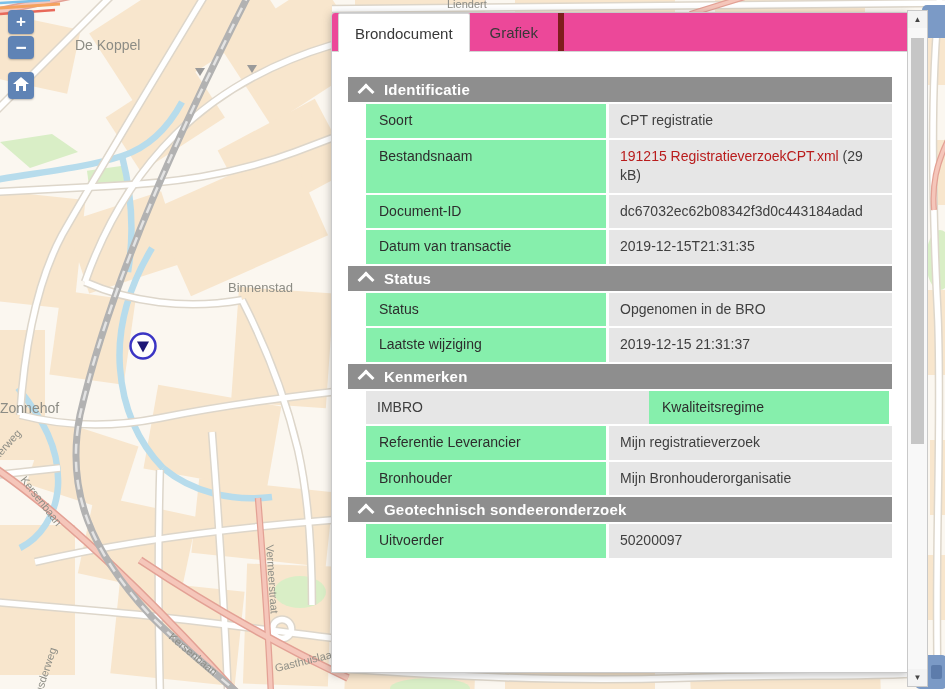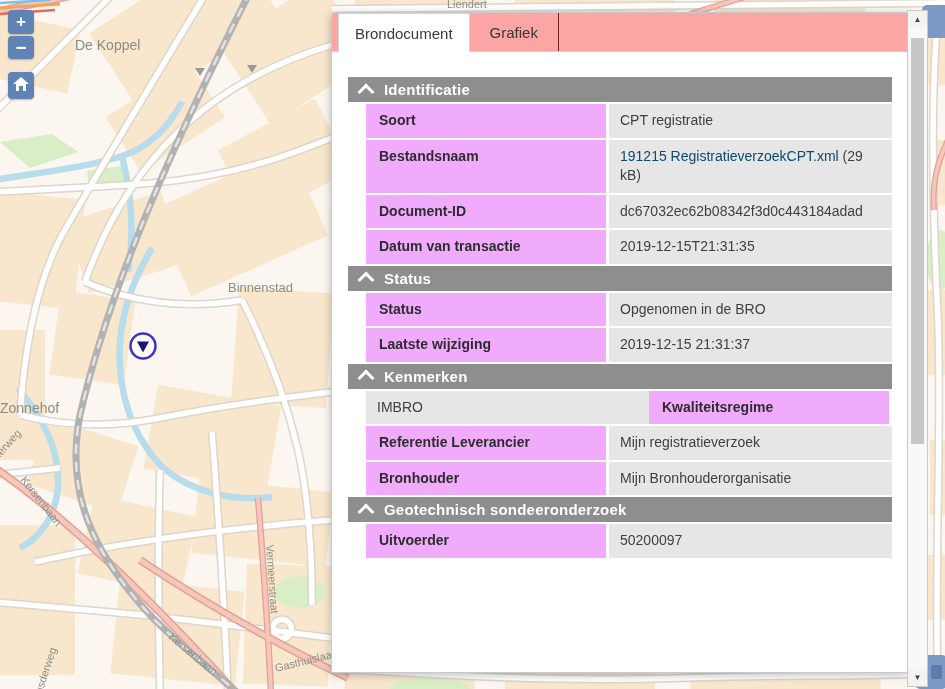--- a/index.html
+++ b/index.html
@@ -18,36 +18,36 @@
   #zoom-out-btn{left:8px;top:36px;height:23px;font-size:19px;line-height:10px;}
   #home-btn{left:8px;top:72px;height:27px;}
   .corner-btn{position:absolute;background:#7b9ac6;border-radius:5px;z-index:1;}
   #btn-top-right{left:922px;top:5px;width:30px;height:33px;}
   #btn-bottom-right{left:915px;top:655px;width:32px;height:34px;}
   #btn-bottom-right .inner{position:absolute;right:5px;top:10px;width:11px;height:14px;background:#5d7cab;border-radius:2px;}
   
   #panel{position:absolute;left:331px;top:12px;width:577px;height:661px;background:#fff;
     border:1px solid #c9c9c9;border-radius:4px 0 0 0;box-sizing:border-box;z-index:2;
     box-shadow:0 2px 9px rgba(60,60,60,.35);overflow:hidden;}
-  .tabbar{height:38px;background:#fca5a5;border-bottom:1px solid #d4d4d4;display:flex;align-items:stretch;}
+  .tabbar{height:38px;background:#ec4899;border-bottom:1px solid #d4d4d4;display:flex;align-items:stretch;}
   .tab{display:flex;align-items:center;padding:0 20px;font-size:15px;color:#383838;cursor:pointer;box-sizing:border-box;}
   .tab.active{background:#fff;border:1px solid #d4d4d4;border-bottom:none;margin-left:6px;
     margin-bottom:-1px;border-radius:2px 2px 0 0;padding:0 16px;}
-  .tab:not(.active){border-right:1px solid #7f1d1d;}
+  .tab:not(.active){border-right:6px solid #7f1d1d;}
   .content{padding:25px 15px 0 16px;}
   .sec-header{height:25px;background:#8e8e8e;display:flex;align-items:center;padding-left:12px;margin-bottom:2px;cursor:pointer;}
   .chev{width:9px;height:9px;border-left:3px solid #fff;border-top:3px solid #fff;
     transform:rotate(45deg);margin-right:12px;margin-top:4px;flex:none;}
   .sec-title{color:#fff;font-weight:bold;font-size:15px;letter-spacing:.2px;}
   .rows{margin-left:18px;margin-bottom:2px;}
   .row{display:flex;margin-bottom:2px;}
   .cell{font-size:14px;line-height:19.5px;padding:7px 10px;box-sizing:border-box;}
-  .cell.label{width:240px;background:#f0abfc;font-weight:bold;color:#2d2d2d;padding-left:13px;margin-right:3px;flex:none;}
+  .cell.label{width:240px;background:#86efac;font-weight:normal;color:#2d2d2d;padding-left:13px;margin-right:3px;flex:none;}
   .cell.value{flex:1;background:#e6e6e6;color:#3f3f3f;padding-left:11px;}
-  .link{color:#0c4a6e;cursor:pointer;}
+  .link{color:#b91c1c;cursor:pointer;}
   
   #scrollbar{position:absolute;left:907px;top:10px;width:21px;height:677px;background:#f8f8f8;
     border:1px solid #c9c9c9;box-sizing:border-box;z-index:5;}
   .sb-btn{position:absolute;left:0;width:100%;height:17px;display:flex;align-items:center;
     justify-content:center;font-size:8px;color:#444;background:#f3f3f3;cursor:pointer;}
   .sb-btn.up{top:0;}
   .sb-btn.down{bottom:0;}
   #sb-thumb{position:absolute;left:3px;top:27px;width:13px;height:406px;background:#c6c6c6;cursor:pointer;}
 </style>
 </head>

